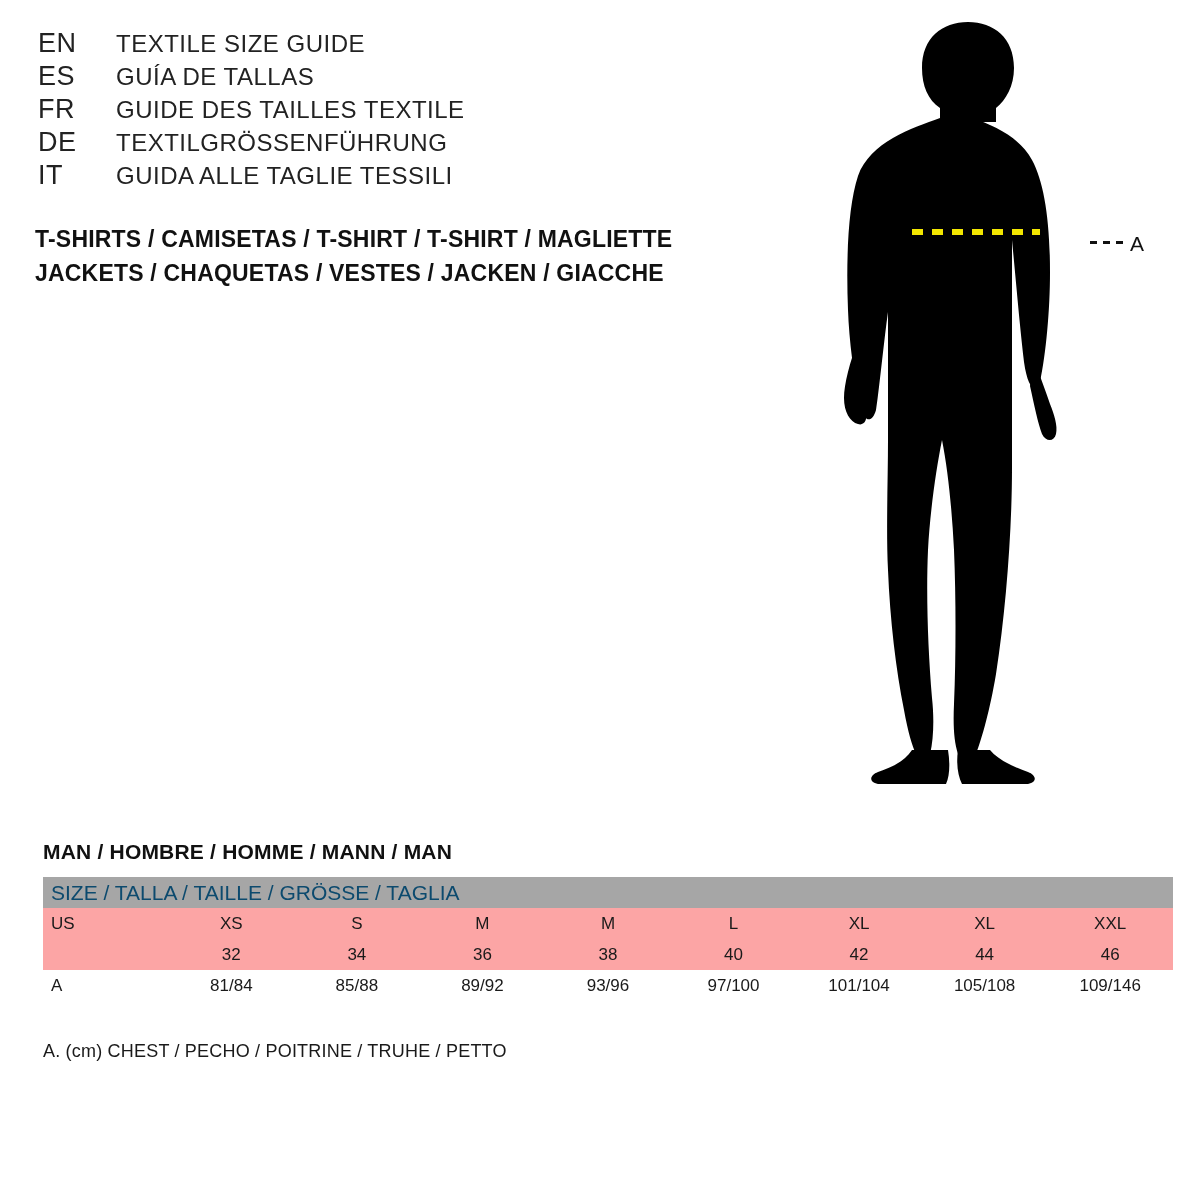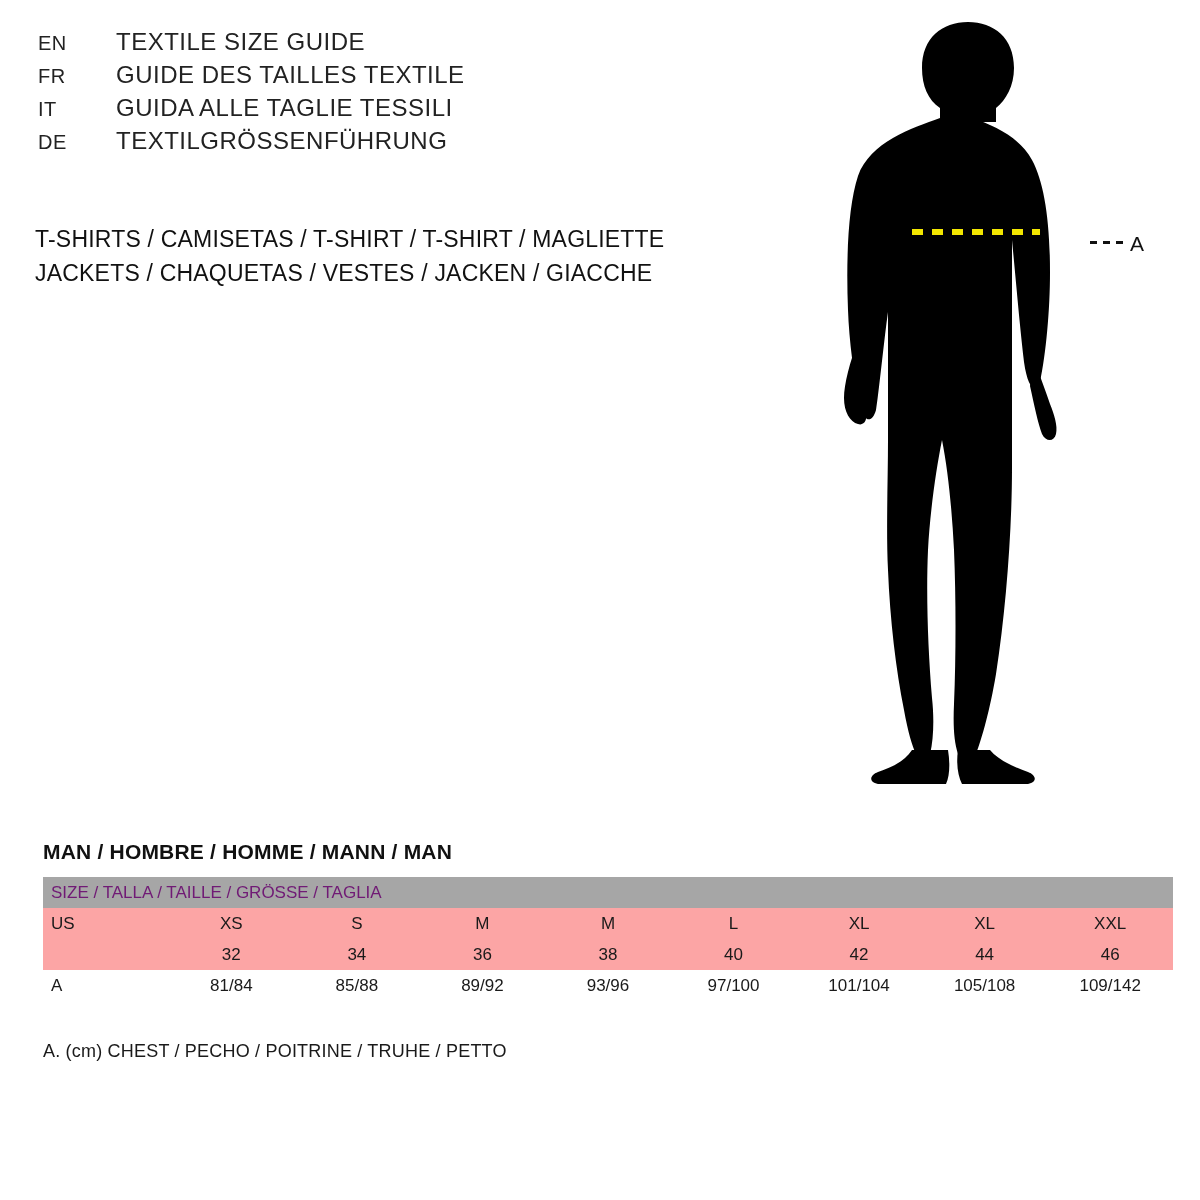--- a/index.html
+++ b/index.html
@@ -23,41 +23,41 @@
     top: 28px;
     width: 720px;
   }
   .lang-row {
     display: flex;
     align-items: baseline;
     height: 33px;
   }
   .lang-code {
     width: 78px;
-    font-size: 20px;
+    font-size: 27px;
     letter-spacing: 0.5px;
     color: #222;
   }
   .lang-name {
     font-size: 24px;
     letter-spacing: 0.5px;
     color: #222;
     white-space: nowrap;
     text-align: center;
   }
 
   .category-block {
     position: absolute;
     left: 35px;
     top: 222px;
     width: 740px;
   }
   .category-line {
     font-size: 23px;
-    font-weight: normal;
+    font-weight: bold;
     letter-spacing: 0.2px;
     color: #111;
     line-height: 34px;
     white-space: nowrap;
   }
 
   
   .figure-wrap {
     position: absolute;
     left: 800px;
@@ -111,23 +111,23 @@
     text-align: center;
     vertical-align: middle;
   }
   table.size-table td.rowlabel {
     text-align: left;
     padding-left: 8px;
     width: 163px;
   }
   tr.head-row td {
     background: #a6a6a6;
-    font-size: 17px;
+    font-size: 21px;
     text-align: left;
-    color: #701a75;
+    color: #0c4a6e;
   }
   tr.shade td {
     background: #fca5a5;
   }
   tr.plain td {
     background: #ffffff;
   }
   .footnote {
     margin-top: 40px;
     font-size: 18px;
@@ -137,30 +137,34 @@
 </style>
 </head>
 <body>
 
 <div class="lang-block">
   <div class="lang-row">
     <span class="lang-code">EN</span>
     <span class="lang-name">TEXTILE SIZE GUIDE</span>
   </div>
   <div class="lang-row">
+    <span class="lang-code">ES</span>
+    <span class="lang-name">GUÍA DE TALLAS</span>
+  </div>
+  <div class="lang-row">
     <span class="lang-code">FR</span>
     <span class="lang-name">GUIDE DES TAILLES TEXTILE</span>
   </div>
   <div class="lang-row">
+    <span class="lang-code">DE</span>
+    <span class="lang-name">TEXTILGRÖSSENFÜHRUNG</span>
+  </div>
+  <div class="lang-row">
     <span class="lang-code">IT</span>
     <span class="lang-name">GUIDA ALLE TAGLIE TESSILI</span>
-  </div>
-  <div class="lang-row">
-    <span class="lang-code">DE</span>
-    <span class="lang-name">TEXTILGRÖSSENFÜHRUNG</span>
   </div>
 </div>
 
 <div class="category-block">
   <div class="category-line">T-SHIRTS / CAMISETAS / T-SHIRT / T-SHIRT / MAGLIETTE</div>
   <div class="category-line">JACKETS / CHAQUETAS / VESTES / JACKEN / GIACCHE</div>
 </div>
 
 <div class="figure-wrap">
   <svg width="400" height="790" viewBox="0 0 400 790">
@@ -243,19 +247,19 @@
 
       <tr class="plain">
         <td class="rowlabel">A</td>
         <td>81/84</td>
         <td>85/88</td>
         <td>89/92</td>
         <td>93/96</td>
         <td>97/100</td>
         <td>101/104</td>
         <td>105/108</td>
-        <td>109/142</td>
+        <td>109/146</td>
       </tr>
     </tbody>
   </table>
 
   <div class="footnote">A. (cm) CHEST / PECHO / POITRINE / TRUHE / PETTO</div>
 </div>
 
 </body></html>

